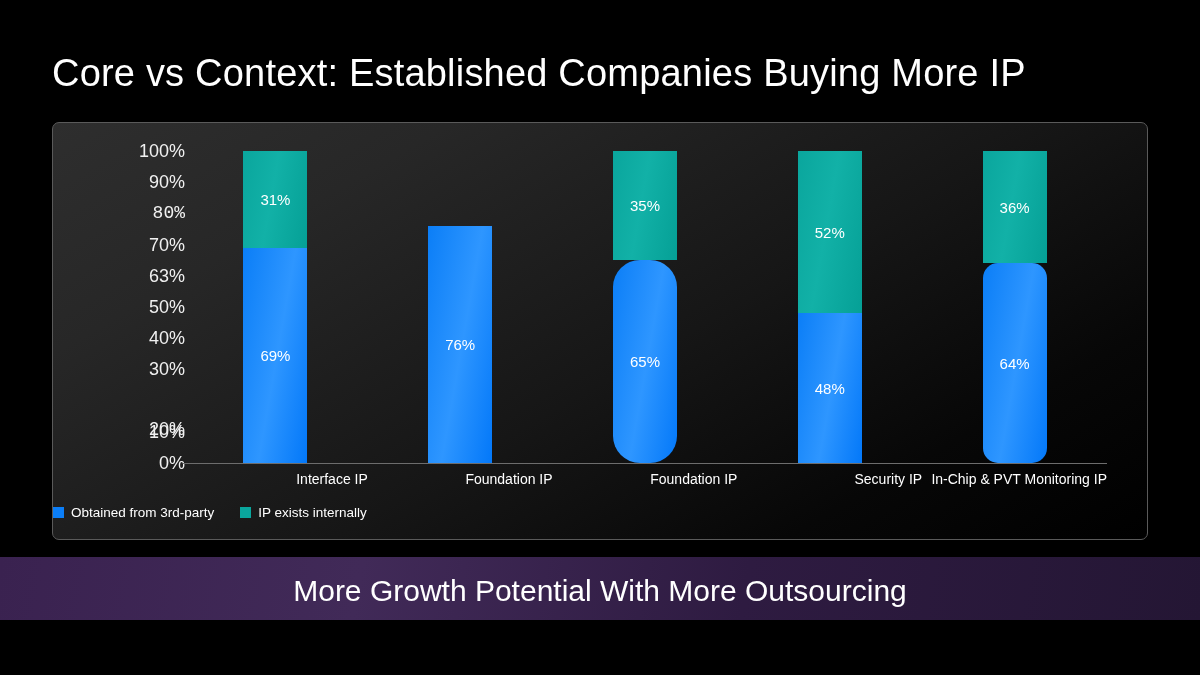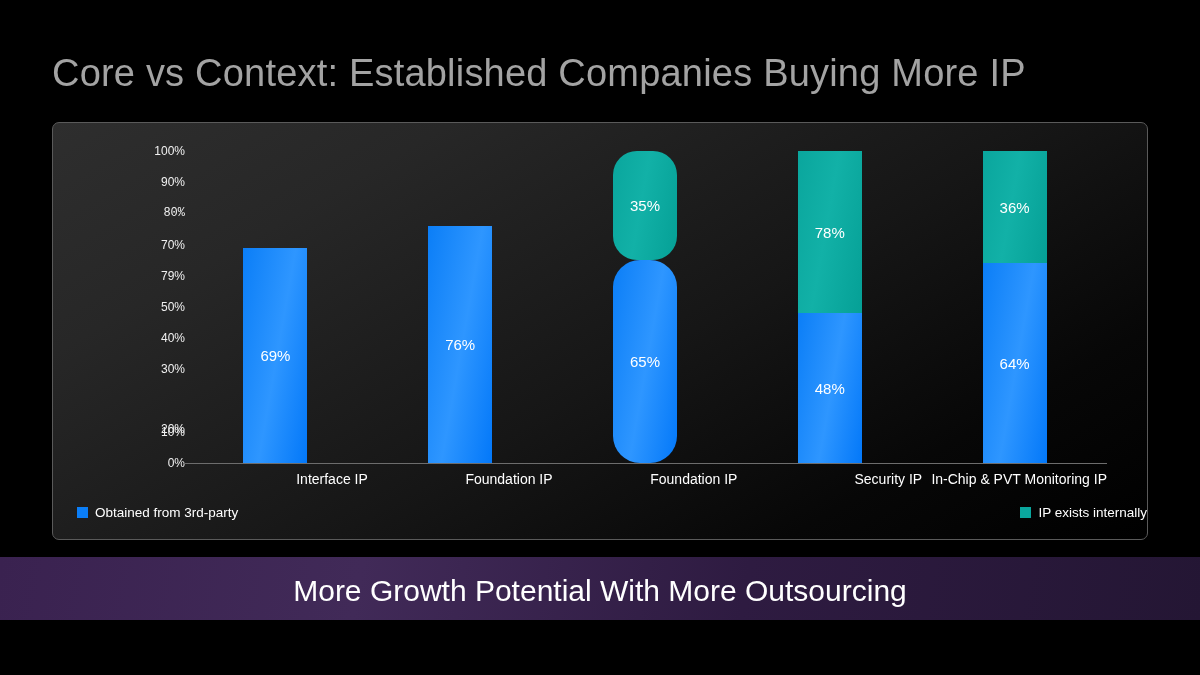--- a/index.html
+++ b/index.html
@@ -17,21 +17,21 @@
   }
 
   
   .slide-title {
     position: absolute;
     left: 52px;
     top: 52px;
     font-size: 38px;
     font-weight: 400;
     letter-spacing: 0.2px;
-    color: #a3a3a3;
+    color: #ffffff;
     white-space: nowrap;
   }
 
   
   .chart-panel {
     position: absolute;
     left: 52px;
     top: 122px;
     width: 1096px;
     height: 418px;
@@ -53,21 +53,21 @@
     position: absolute;
     left: 40px;
     top: 28px;
     width: 92px;
     height: 312px;
   }
   .y-tick {
     position: absolute;
     right: 0;
     transform: translateY(-50%);
-    font-size: 12px;
+    font-size: 18px;
     color: #f0f0f0;
     white-space: nowrap;
   }
 
   
   .plot-area {
     position: absolute;
     left: 130px;
     top: 28px;
     right: 40px;
@@ -138,24 +138,23 @@
     white-space: nowrap;
   }
 
   
   .legend {
     position: absolute;
     left: 0;
     right: 0;
     top: 382px;
     display: flex;
-    justify-content: space-between;
+    justify-content: flex-start;
     align-items: center;
     gap: 26px;
-    padding-left: 24px;
   }
   .legend-item {
     display: flex;
     align-items: center;
     gap: 7px;
     font-size: 13.5px;
     color: #ffffff;
     white-space: nowrap;
   }
   .legend-swatch {
@@ -200,71 +199,74 @@
 <div class="slide-title">Core vs Context:  Established Companies Buying More IP</div>
 
 <div class="chart-panel">
   <div class="plot-wrap">
 
     <div class="y-axis">
         <div class="y-tick" style="top: 0%;">100%</div>
         <div class="y-tick" style="top: 10%;">90%</div>
         <div class="y-tick" style="top: 20%; font-family: Liberation Mono, monospace;">80%</div>
         <div class="y-tick" style="top: 30%;">70%</div>
-        <div class="y-tick" style="top: 40%;">79%</div>
+        <div class="y-tick" style="top: 40%;">63%</div>
         <div class="y-tick" style="top: 50%;">50%</div>
         <div class="y-tick" style="top: 60%;">40%</div>
         <div class="y-tick" style="top: 70%;">30%</div>
         <div class="y-tick" style="top: 80%; margin-top: 28px;">20%</div>
         <div class="y-tick" style="top: 90%;">10%</div>
         <div class="y-tick" style="top: 100%;">0%</div>
       </div>
 
     <div class="plot-area">
       <div class="bars-row">
           <div class="bar-group">
             <div class="bar-stack">
+              <div class="seg seg-top" style="height: 31%;">
+                <span class="seg-label">31%</span>
+              </div>
               <div class="seg seg-bottom" style="height: 69%;">
                 <span class="seg-label">69%</span>
               </div>
             </div>
           </div>
           <div class="bar-group">
             <div class="bar-stack">
               <div class="seg seg-bottom" style="height: 76%;">
                 <span class="seg-label">76%</span>
               </div>
             </div>
           </div>
           <div class="bar-group">
             <div class="bar-stack">
-              <div class="seg seg-top" style="height: 35%; border-radius: 24px;">
+              <div class="seg seg-top" style="height: 35%;">
                 <span class="seg-label">35%</span>
               </div>
               <div class="seg seg-bottom" style="height: 65%; border-radius: 27px;">
                 <span class="seg-label">65%</span>
               </div>
             </div>
           </div>
           <div class="bar-group">
             <div class="bar-stack">
               <div class="seg seg-top" style="height: 52%;">
-                <span class="seg-label">78%</span>
+                <span class="seg-label">52%</span>
               </div>
               <div class="seg seg-bottom" style="height: 48%;">
                 <span class="seg-label">48%</span>
               </div>
             </div>
           </div>
           <div class="bar-group">
             <div class="bar-stack">
               <div class="seg seg-top" style="height: 36%;">
                 <span class="seg-label">36%</span>
               </div>
-              <div class="seg seg-bottom" style="height: 64%;">
+              <div class="seg seg-bottom" style="height: 64%; border-radius: 15px;">
                 <span class="seg-label">64%</span>
               </div>
             </div>
           </div>
         </div>
       <div class="baseline"></div>
     </div>
 
     <div class="x-axis">
         <div class="x-cat">Interface IP</div>

